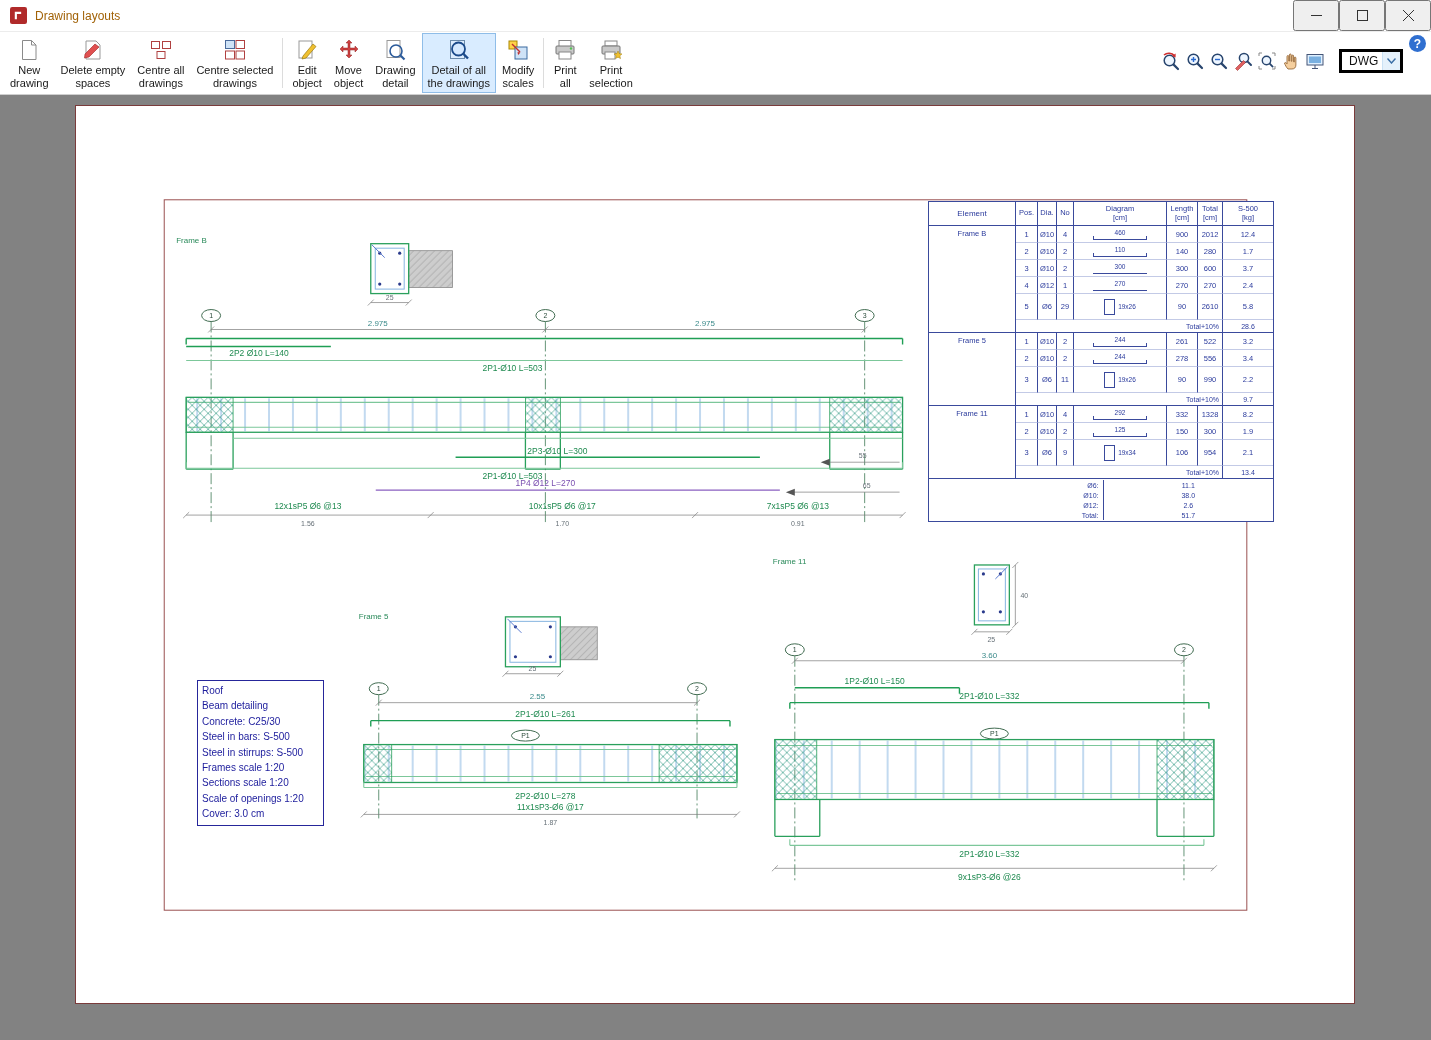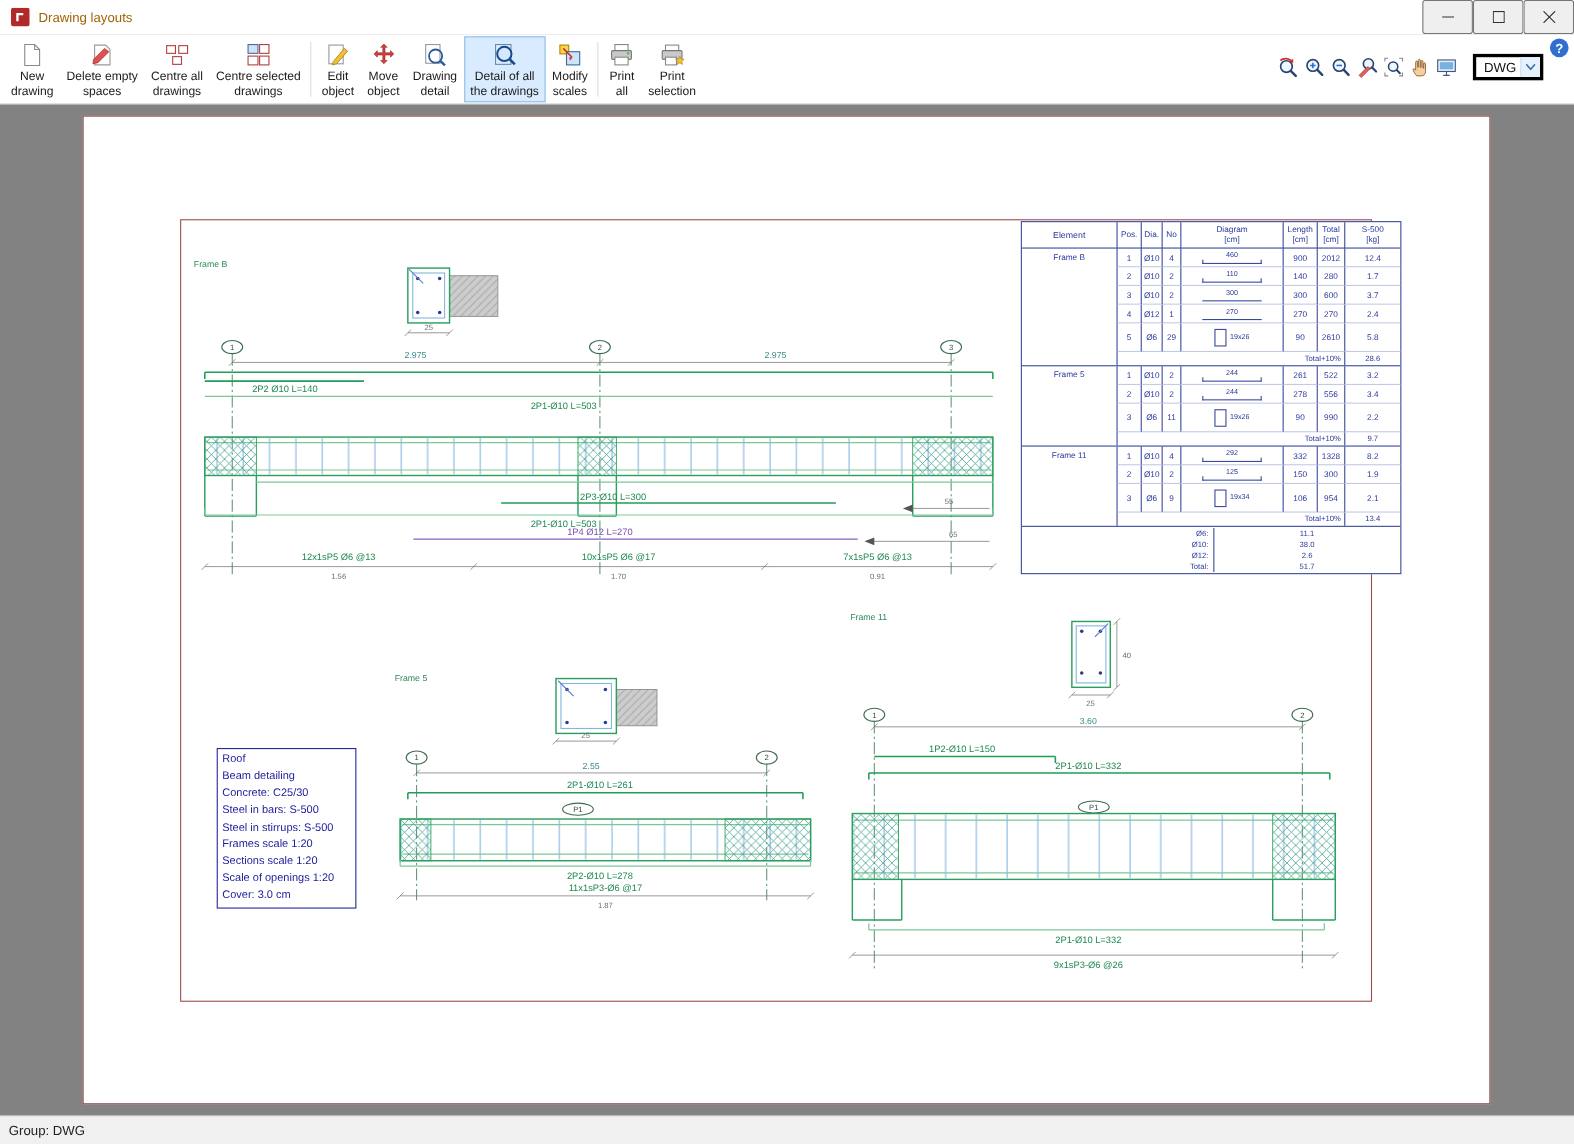--- a/index.html
+++ b/index.html
@@ -702,17 +702,14 @@
           <div class="trow sum">
               <div class="c sumlab">Total:</div>
               <div class="c cw8 last sumval">51.7</div>
             </div>
         </div>
       </div>
 
     </div>
   </div>
 
-  <div class="statusbar">
-    <span>Group: DWG</span>
-  </div>
 
 </div>
 
 </body></html>

